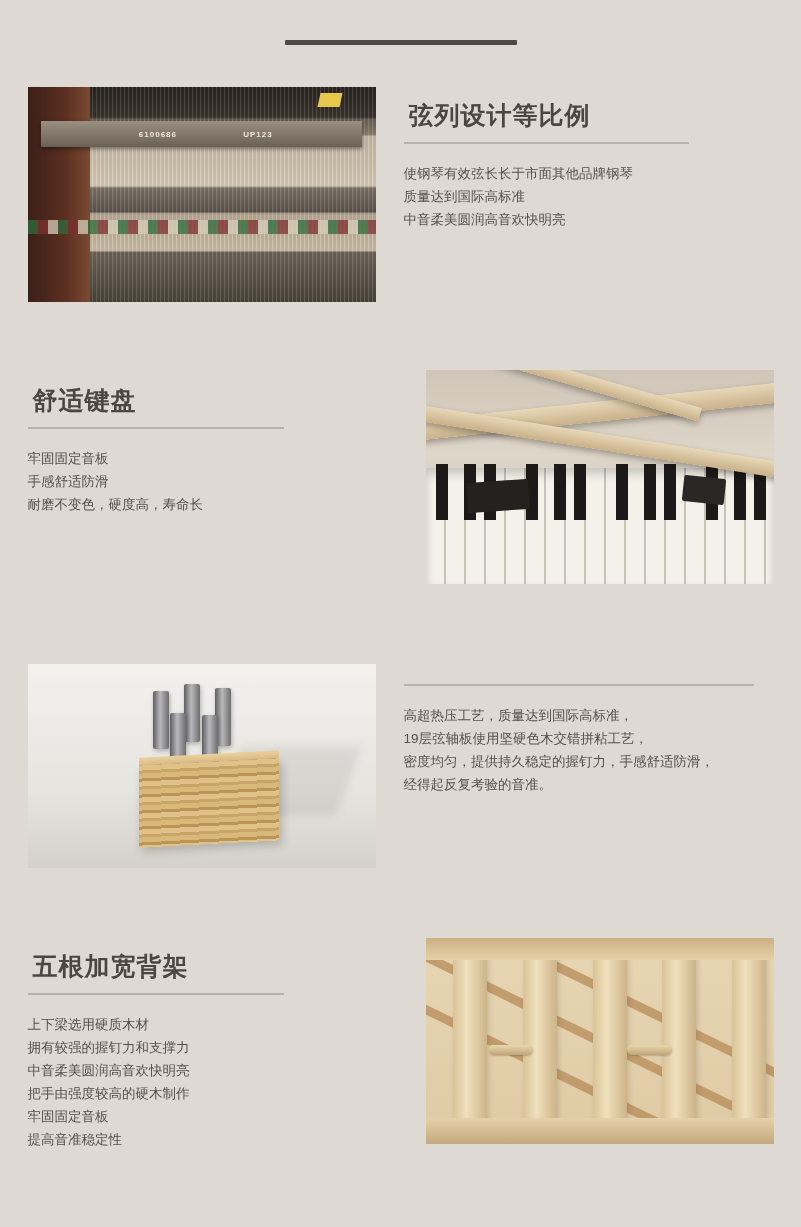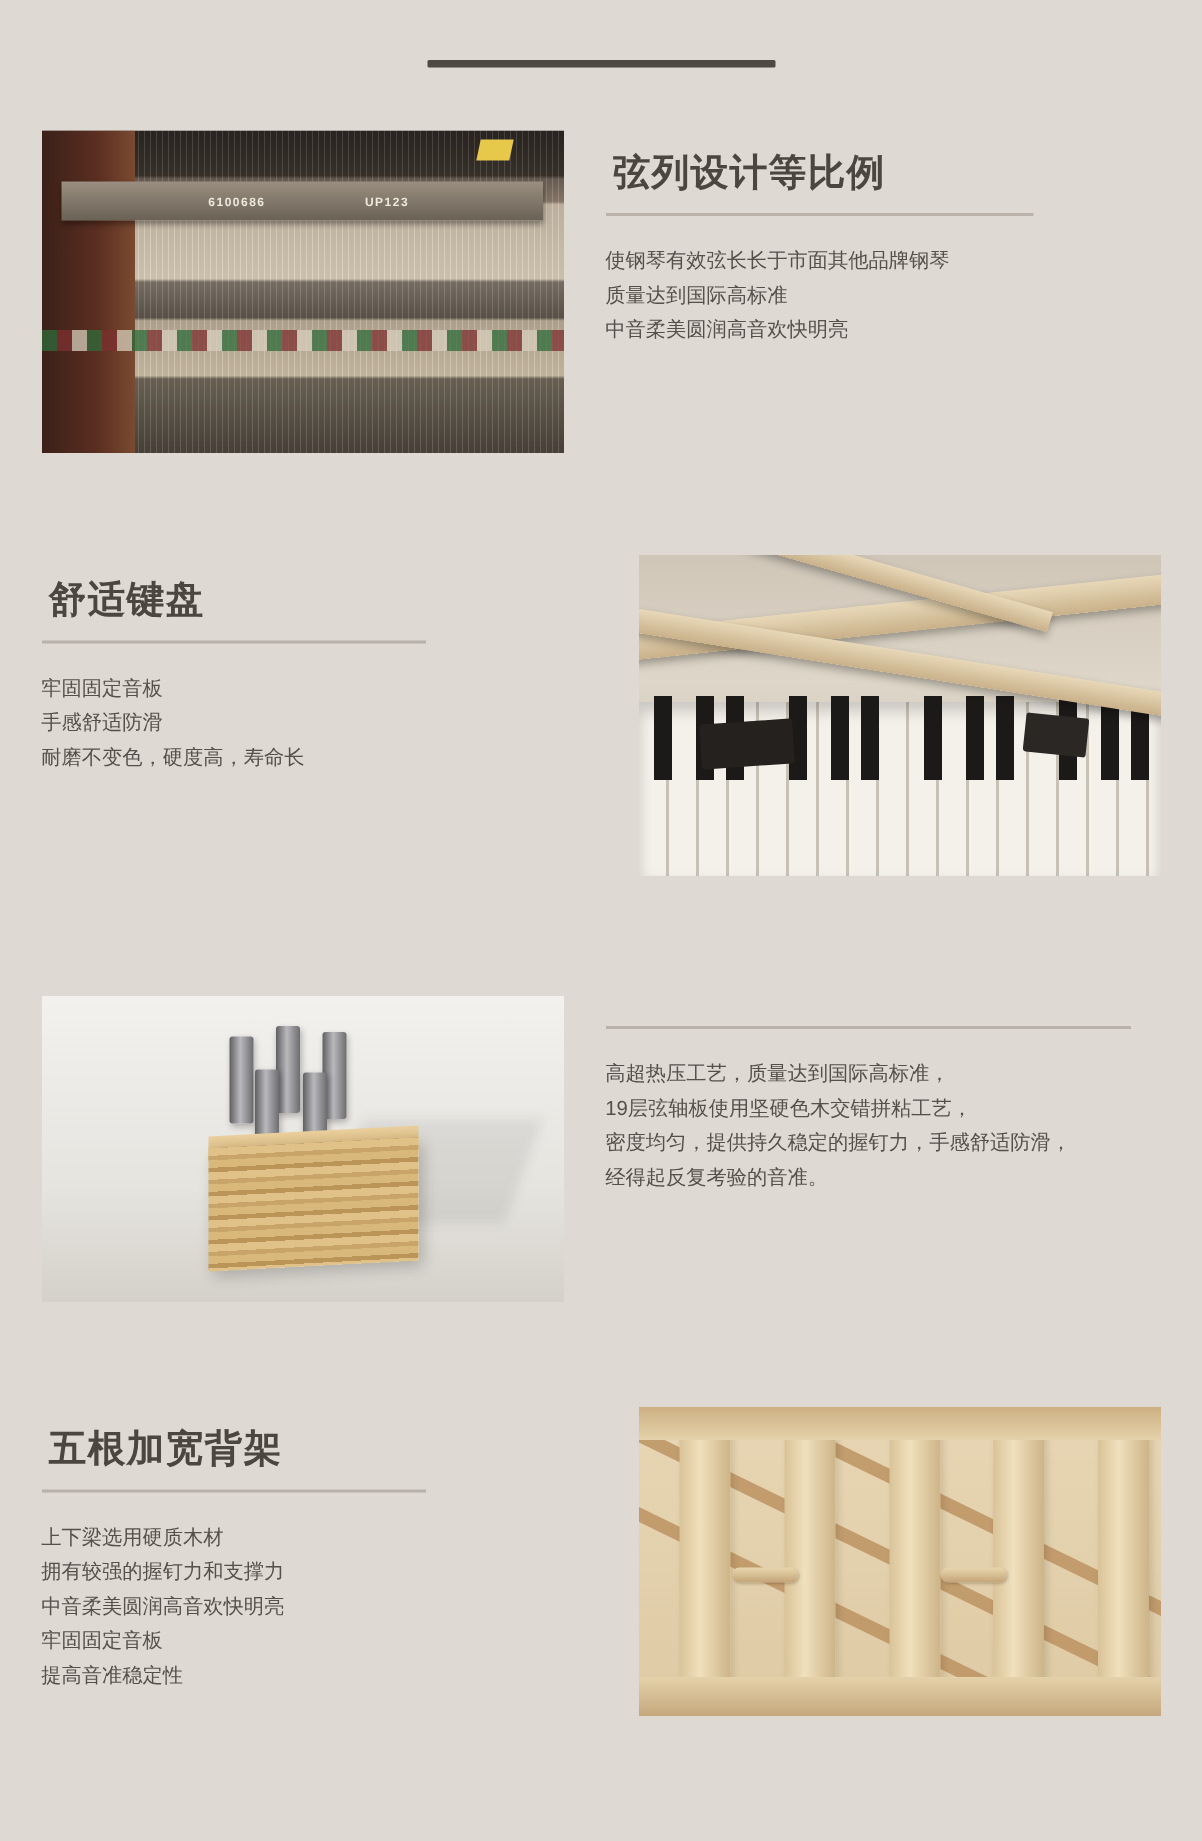--- a/index.html
+++ b/index.html
@@ -334,19 +334,20 @@
         <div class="fr-bot"></div>
       </div>
     </div>
     <div class="text-col">
       <h2 class="sec-title">五根加宽背架</h2>
       <div class="title-rule"></div>
       <div class="desc">
         <div>上下梁选用硬质木材</div>
         <div>拥有较强的握钉力和支撑力</div>
         <div>中音柔美圆润高音欢快明亮</div>
+        <div>把手由强度较高的硬木制作</div>
         <div>牢固固定音板</div>
         <div>提高音准稳定性</div>
       </div>
     </div>
   </div>
 
 </div>
 
 </body></html>

